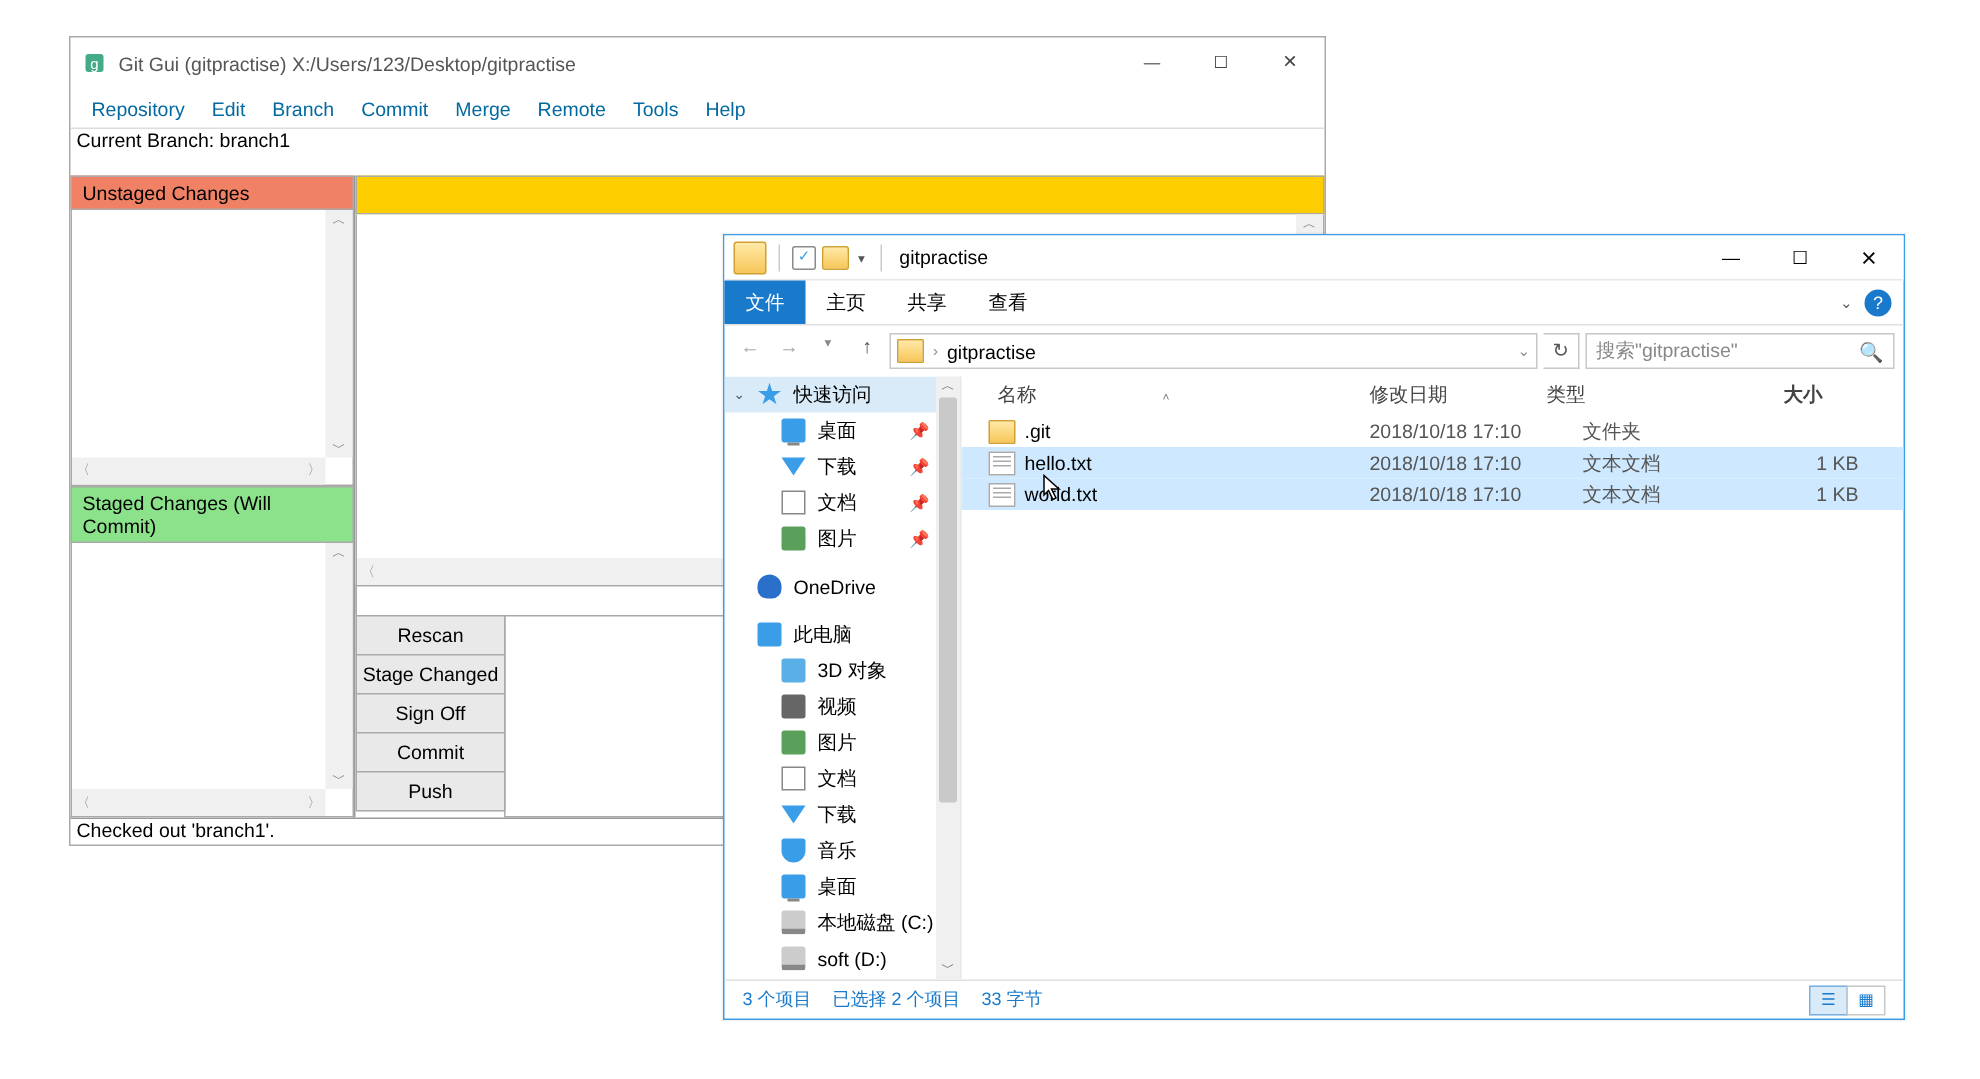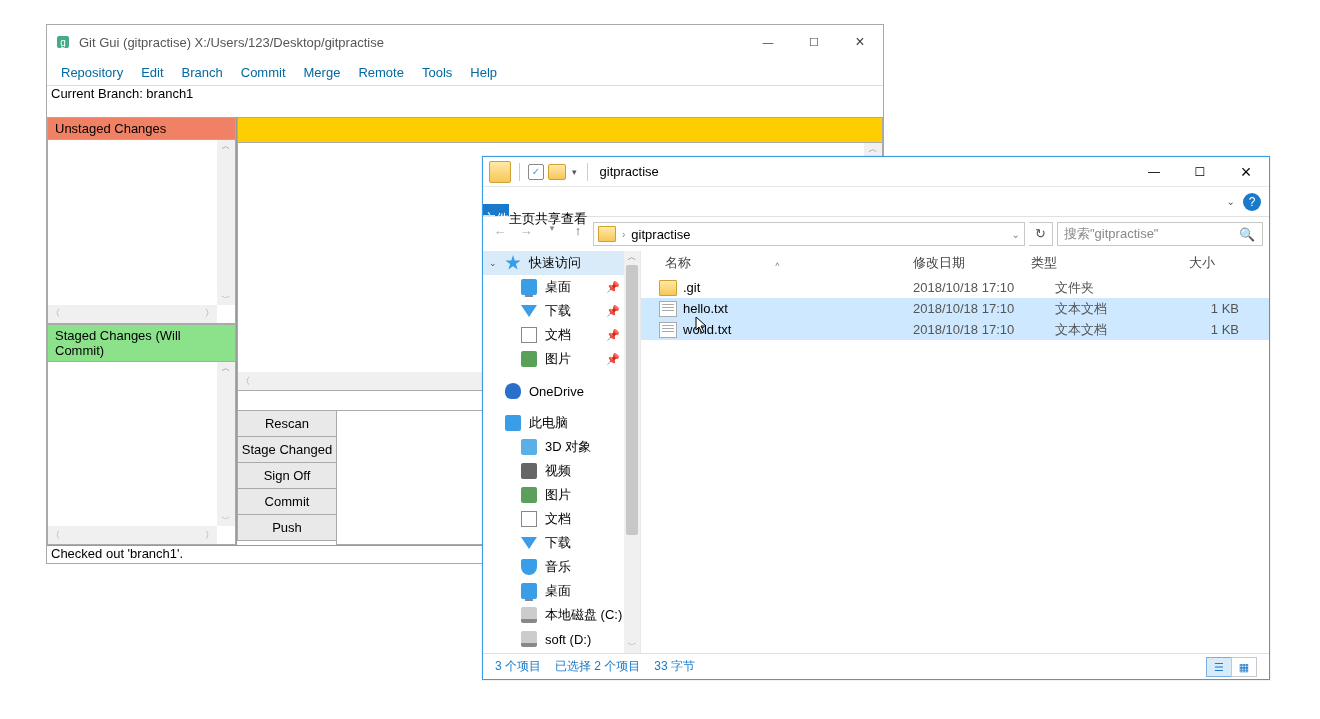--- a/index.html
+++ b/index.html
@@ -47,21 +47,21 @@
 .ex-qat { display:flex; gap:4px; align-items:center; }
 .ex-qat .folder-ico { width:22px; height:22px; background: linear-gradient(#ffe9a6,#f7c65a); border:1px solid #d0a030; border-radius:2px;}
 .ex-qat .chk { width:16px; height:16px; border:1px solid #8a8a8a; border-radius:2px; font-size:10px; line-height:14px; text-align:center; color:#3a9de8;}
 .ex-qat .sep { width:1px; height:18px; background:#ccc; margin:0 4px;}
 .ex-qat .dd { font-size:9px; color:#555; padding:0 2px;}
 .ex-title { font-size: 13px; margin-left: 8px; flex:1;}
 .ex-ctrl { width: 46px; height: 30px; text-align: center; line-height: 30px; font-size: 12px; }
 .ex-ctrl.close { font-size:18px; font-weight:300;}
 .ex-ctrl.max { font-size:12px;}
 .ex-ribbon { height: 30px; display: flex; align-items: stretch; border-bottom:1px solid #e0e0e0; font-size:13px;}
-.ex-tab { padding: 6px 0; margin-top: 17px; }
+.ex-tab { padding: 6px 14px; }
 .ex-tab.file { background: #1979ca; color: #fff; }
 .ex-ribbon-right { margin-left:auto; display:flex; align-items:center; gap:8px; padding-right:8px;}
 .rib-chev { font-size:10px; color:#555;}
 .rib-help { width:18px; height:18px; border-radius:50%; background:#1979ca; color:#fff; font-size:12px; text-align:center; line-height:18px;}
 .ex-addr { height: 34px; display: flex; align-items: center; gap: 4px; padding: 0 6px; }
 .nav-btn { width: 22px; height:22px; text-align:center; font-size:13px; color:#aaa; }
 .nav-btn.active { color:#555;}
 .addrbar { flex:1; height:24px; border:1px solid #c8c8c8; display:flex; align-items:center; padding:0 4px; gap:6px; font-size:13px;}
 .addrbar .folder-ico-sm{ width:18px; height:16px; background: linear-gradient(#ffe9a6,#f7c65a); border:1px solid #d0a030; border-radius:1px;}
 .addrbar .chev { color:#888; font-size:10px;}
@@ -87,21 +87,21 @@
 .ico.pc{ background:#3a9de8; border-radius:2px;}
 .ico.cube{ background:#5ab0e6; border-radius:2px;}
 .ico.film{ background:#666; border-radius:2px;}
 .ico.pic{ background:#5a9f5a; border-radius:2px;}
 .ico.doc{ background:#fff; border:1px solid #888;}
 .ico.down{ width:0;height:0; border-left:8px solid transparent; border-right:8px solid transparent; border-top:12px solid #3a9de8;}
 .ico.music{ background:#3a9de8; border-radius:2px 2px 50% 50%;}
 .ico.disk{ background:#ccc; border-radius:2px; border-bottom:4px solid #888;}
 .filepane { flex:1; display:flex; flex-direction:column; }
 .cols { height:24px; display:flex; align-items:center; font-size:13px; color:#444; padding-left:18px;}
-.col-name{ width:254px; padding-left:6px;} .col-date{ width:118px;} .col-type{ width:120px;} .col-size{ width:72px; text-align:right; padding-right:8px;}
+.col-name{ width:254px; padding-left:6px;} .col-date{ width:118px;} .col-type{ width:120px;} .col-size{ width:72px; text-align:right; padding-right:8px;font-weight:bold;}
 .col-name .sort { display:inline-block; margin-left:84px; font-size:8px; color:#777;}
 .filelist { flex:1; font-size:13px; padding-top:2px;}
 .frow { height:21px; display:flex; align-items:center; padding-left:18px;}
 .frow.selected { background:#cde8ff;}
 .frow .fico { width:18px; height:16px; margin-right:6px;}
 .fico.folder { background: linear-gradient(#ffe9a6,#f7c65a); border:1px solid #d0a030; border-radius:1px;}
 .fico.txt { background:#fff; border:1px solid #aaa; position:relative;}
 .fico.txt:before{content:""; position:absolute; top:2px; left:2px; right:2px; height:1px; background:#aaa; box-shadow:0 3px 0 #aaa,0 6px 0 #aaa;}
 .frow .fn{ width:230px;} .frow .fd{ width:118px; color:#555;} .frow .ft{ width:120px; color:#555;margin-left:24px;} .frow .fs{ width:72px; text-align:right; padding-right:8px; color:#555;}
 .ex-status { height:26px; border-top:1px solid #e0e0e0; display:flex; align-items:center; font-size:12px; color:#1979ca; padding:0 12px; gap:14px;}

